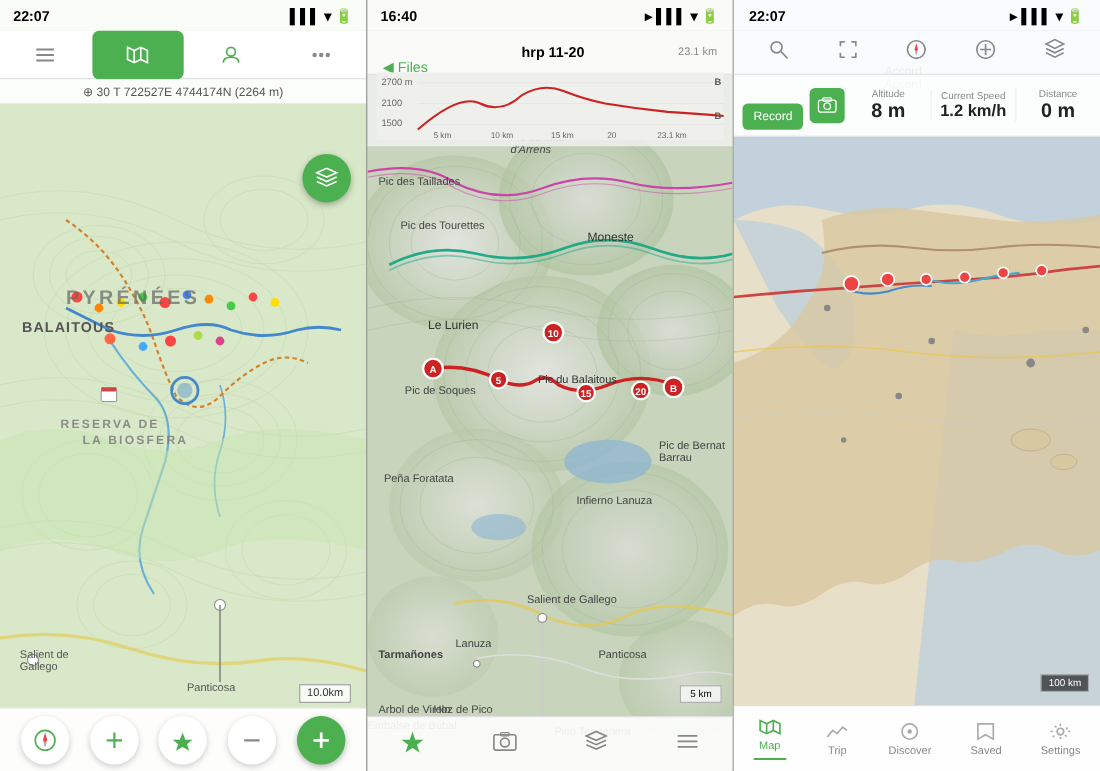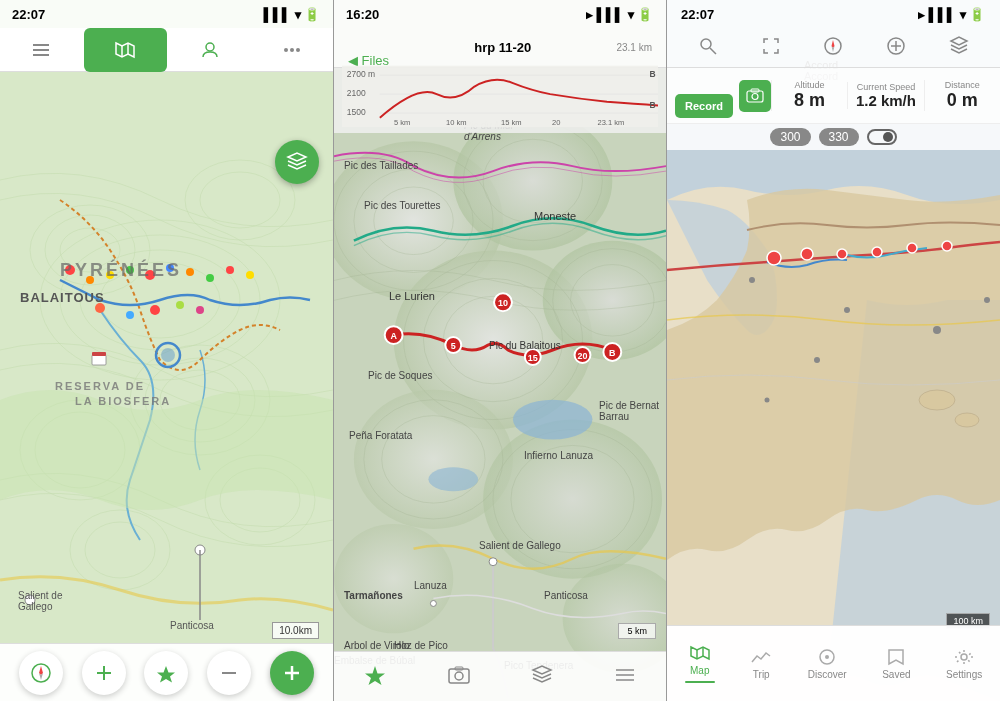--- a/index.html
+++ b/index.html
@@ -277,21 +277,21 @@
       display: flex;
       align-items: center;
       z-index: 10;
       border-bottom: 1px solid #eee;
     }
 
     .record-btn {
       background: #4CAF50;
       color: #fff;
       font-size: 11px;
-      font-weight: 700;
+      font-weight: 400;
       padding: 6px 10px;
       border-radius: 5px;
       margin-left: 8px;
       margin-top: 20px;
     }
 
     .camera-btn {
       background: #4CAF50;
       width: 32px;
       height: 32px;
@@ -337,21 +337,21 @@
       background: #888;
       color: #fff;
       padding: 2px 10px;
       border-radius: 10px;
       font-size: 12px;
     }
 
     .panel3 .p3-bottom-nav {
       position: absolute;
       bottom: 0; left: 0; right: 0;
-      height: 76px;
+      height: 60px;
       background: rgba(255,255,255,0.97);
       display: flex;
       align-items: center;
       justify-content: space-around;
       z-index: 20;
       border-top: 1px solid #ddd;
     }
 
     .nav-tab {
       display: flex;
@@ -486,20 +486,23 @@
     </div>
     <div class="toolbar-btn">
       <svg width="22" height="22" viewBox="0 0 22 22">
           <circle cx="5" cy="11" r="2" fill="#888"></circle>
           <circle cx="11" cy="11" r="2" fill="#888"></circle>
           <circle cx="17" cy="11" r="2" fill="#888"></circle>
         </svg>
     </div>
   </div>
 
+  <div class="coord-bar">
+    <span>⊕ 30 T 722527E 4744174N  (2264 m)</span>
+  </div>
 
   <div class="layers-btn">
     <svg width="22" height="22" viewBox="0 0 22 22" fill="none">
       <path d="M2,14 L11,18 L20,14" stroke="#fff" stroke-width="1.5"></path>
       <path d="M2,10 L11,14 L20,10" stroke="#fff" stroke-width="1.5"></path>
       <path d="M2,6 L11,10 L20,6 L11,2 Z" stroke="#fff" stroke-width="1.5"></path>
     </svg>
   </div>
 
   <div class="pyrenes-label">PYRÉNÉES</div>
@@ -618,21 +621,21 @@
 
     <path d="M80,550 Q120,540 160,560 Q200,580 240,560 Q270,545 334,560" stroke="#e8c84a" stroke-width="2.5" fill="none" opacity="0.7"></path>
     <path d="M160,560 L160,650 Q170,670 175,700" stroke="#ccc" stroke-width="2" fill="none"></path>
     <path d="M100,600 Q150,590 200,610 Q240,625 290,615 Q310,610 334,615" stroke="#ddd" stroke-width="1.5" fill="none"></path>
 
     <circle cx="160" cy="563" r="4" fill="#fff" stroke="#888" stroke-width="1"></circle>
     <circle cx="100" cy="605" r="3" fill="#fff" stroke="#888" stroke-width="1"></circle>
   </svg>
 
   <div class="status-bar2">
-    <span>16:20</span>
+    <span>16:40</span>
     <span>▸ ▌▌▌ ▾ 🔋</span>
   </div>
 
   <div class="nav-bar">
     <span style="color:#4CAF50;font-size:13px;margin-top:25px;">◀ Files</span>
     <span style="font-weight:600;">hrp 11-20</span>
     <span style="font-size:10px;color:#888;">23.1 km</span>
   </div>
 
   <div class="elevation-bar">
@@ -661,21 +664,21 @@
       </svg>
     </div>
   </div>
 
   <div class="moneste-label">Moneste</div>
   <div class="lurien-label">Le Lurien</div>
   <div class="balaitous2-label" style="font-size:10px;">Pic du Balaitous</div>
   <div style="position:absolute;top:200px;left:30px;font-size:10px;color:#444;">Pic des Tourettes</div>
   <div style="position:absolute;top:160px;left:10px;font-size:10px;color:#444;">Pic des Taillades</div>
   <div style="position:absolute;top:120px;left:130px;font-size:10px;color:#444;font-style:italic;">Pic du Midi<br>d'Arrens</div>
-  <div style="position:absolute;top:370px;left:10px;font-size:10px;color:#444;padding-left:24px;">Pic de Soques</div>
+  <div style="position:absolute;top:350px;left:10px;font-size:10px;color:#444;padding-left:24px;">Pic de Soques</div>
   <div style="position:absolute;top:430px;left:15px;font-size:10px;color:#444;">Peña Foratata</div>
   <div style="position:absolute;top:450px;left:190px;font-size:10px;color:#444;">Infierno Lanuza</div>
   <div style="position:absolute;top:400px;left:265px;font-size:10px;color:#444;">Pic de Bernat<br>Barrau</div>
   <div style="position:absolute;top:540px;left:145px;font-size:10px;color:#444;">Salient de Gallego</div>
   <div style="position:absolute;top:580px;left:80px;font-size:10px;color:#444;">Lanuza</div>
   <div style="position:absolute;top:590px;left:10px;font-size:10px;color:#444;font-weight:bold;">Tarmañones</div>
   <div style="position:absolute;top:590px;left:210px;font-size:10px;color:#444;">Panticosa</div>
   <div style="position:absolute;top:640px;left:10px;font-size:10px;color:#444;">Arbol de Virolo</div>
   <div style="position:absolute;top:660px;left:170px;font-size:10px;color:#444;">Pico Tendenera</div>
   <div style="position:absolute;top:640px;left:60px;font-size:10px;color:#444;">Hoz de Pico</div>
@@ -814,27 +817,20 @@
     <div class="stat-item">
       <span class="stat-label">Current Speed</span>
       <span class="stat-value" style="font-size:15px;">1.2 km/h</span>
     </div>
     <div class="stat-item">
       <span class="stat-label">Distance</span>
       <span class="stat-value">0 m</span>
     </div>
   </div>
 
-  <div class="p3-counter-bar">
-    <div class="counter-pill">300</div>
-    <div class="counter-pill">330</div>
-    <div style="display:inline-block;width:30px;height:16px;border:2px solid #666;border-radius:8px;position:relative;cursor:pointer;">
-      <div style="position:absolute;right:2px;top:50%;transform:translateY(-50%);width:10px;height:10px;border-radius:50%;background:#555;"></div>
-    </div>
-  </div>
 
   <div class="scale-100">
     <span>100 km</span>
   </div>
 
   <div style="position:absolute;top:59px;left:137px;font-size:11px;color:#444;z-index:5;">Accord</div>
 
   <div class="p3-bottom-nav">
     <div class="nav-tab active">
       <svg width="22" height="18" viewBox="0 0 22 18" fill="none">

